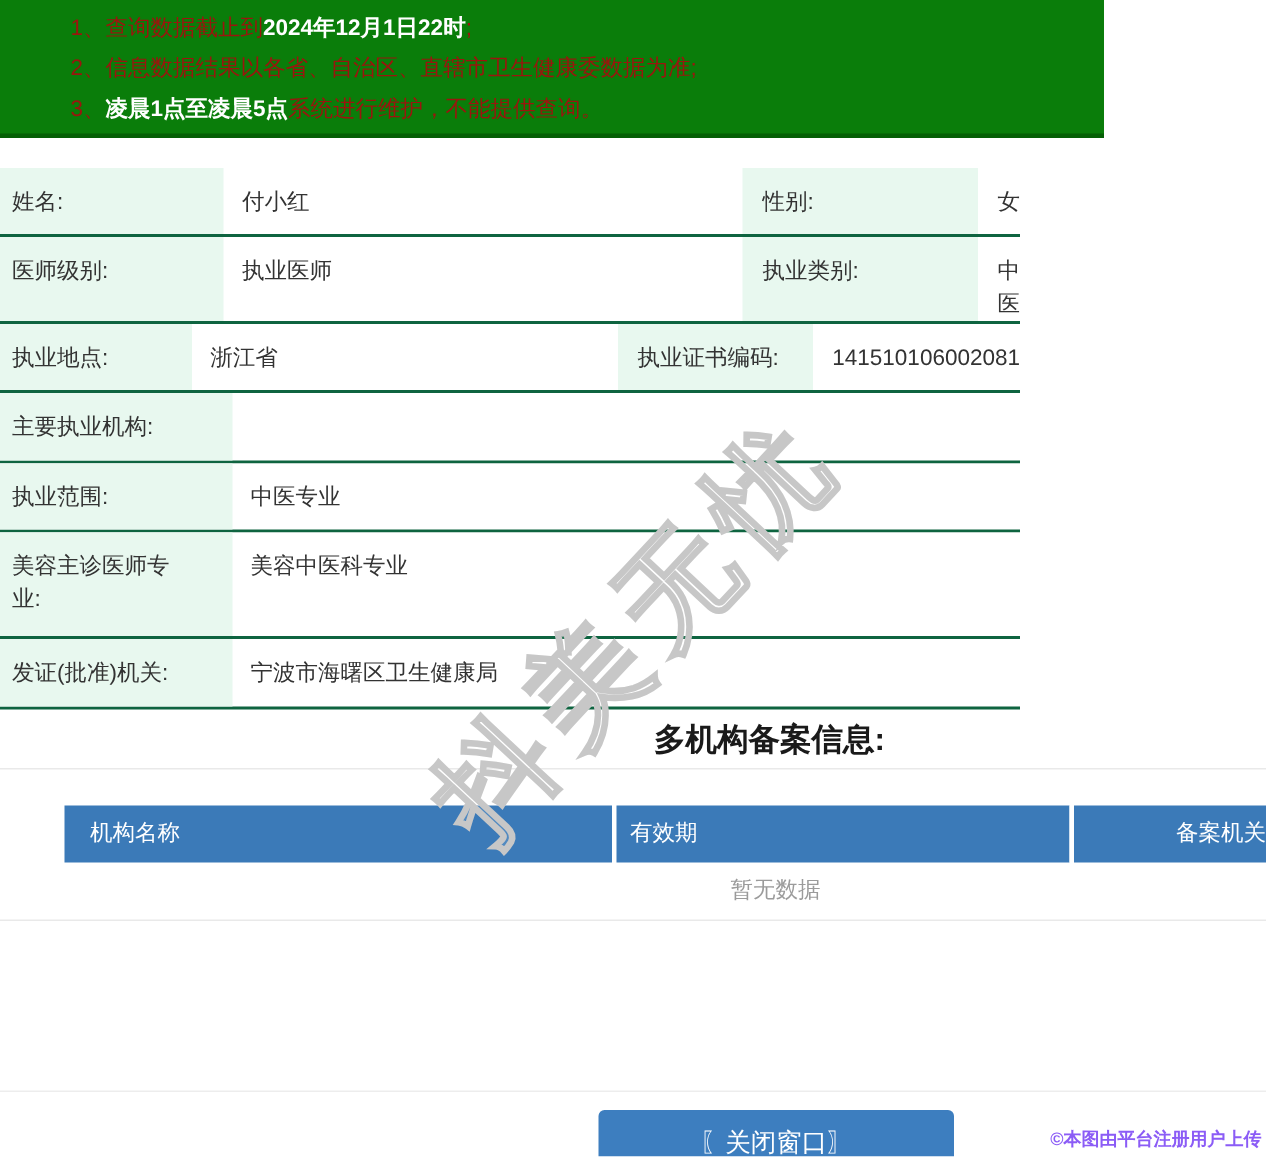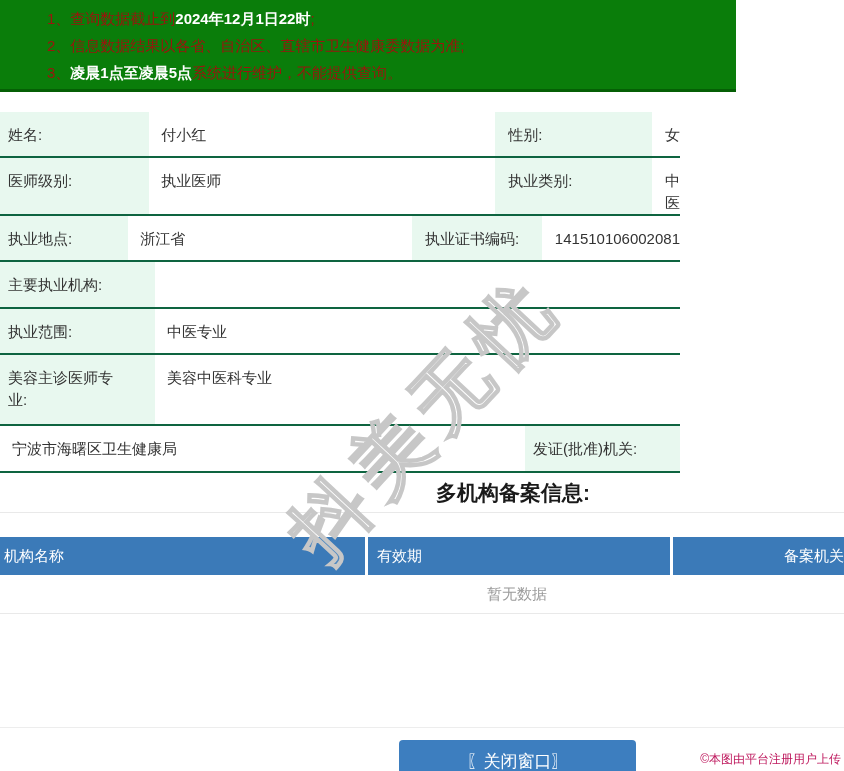--- a/index.html
+++ b/index.html
@@ -28,41 +28,41 @@
   .vfull{flex:1;padding-left:12px;}
 
   
   .filing-title{position:absolute;top:463px;left:0;width:844px;height:49px;box-sizing:border-box;
                 padding-top:16px;padding-left:182px;text-align:center;
                 font-size:21px;font-weight:bold;color:#1a1a1a;}
   .hr{position:absolute;left:0;width:844px;height:0;border-top:1px solid #e9e9e9;}
   .hr1{top:512px;} .hr2{top:613px;} .hr3{top:727px;border-top-color:#ededed;}
   .bheader{position:absolute;top:537px;left:0;width:844px;height:38px;display:flex;}
   .bh-cell{background:#3b7ab8;color:#ffffff;font-size:15px;line-height:38px;box-sizing:border-box;}
-  .bh1{width:365px;padding-left:4px;}
+  .bh1{width:365px;padding-left:17px;margin-left:43px;}
   .bh2{width:302px;padding-left:9px;}
   .bh3{flex:1;padding-left:9px;text-align:right;}
   .bh-gap{width:3px;background:#ffffff;}
   .empty-row{position:absolute;top:575px;left:0;width:844px;height:38px;line-height:38px;
              box-sizing:border-box;padding-left:190px;text-align:center;
              color:#9b9b9b;font-size:15px;}
 
   
   .watermark{position:absolute;left:211px;top:368px;width:430px;z-index:3;
              transform:rotate(-47deg);transform-origin:center center;
              font-size:76px;font-weight:bold;letter-spacing:12px;white-space:nowrap;
              color:rgba(255,255,255,0.12);-webkit-text-stroke:2px #c7c7c7;
              text-align:center;pointer-events:none;}
 
   
   .close-btn{position:absolute;left:399px;top:740px;width:237px;height:44px;
              background:#3d7ebf;border:none;border-radius:4px;color:#ffffff;
              font-size:17px;font-family:inherit;text-align:center;padding:0;
              line-height:40px;cursor:pointer;}
-  .copyright{position:absolute;right:3px;top:751px;font-size:12px;font-weight:normal;color:#be185d;
+  .copyright{position:absolute;right:3px;top:751px;font-size:12px;font-weight:bold;color:#8b5cf6;
              text-shadow:-1px -1px 0 #fff,1px -1px 0 #fff,-1px 1px 0 #fff,1px 1px 0 #fff,
                          0 -1px 0 #fff,0 1px 0 #fff,-1px 0 0 #fff,1px 0 0 #fff;}
 </style>
 </head>
 <body>
 
 <div class="page">
 
   <div class="banner">
     <div class="banner-inner">
@@ -112,22 +112,22 @@
       <div class="cell lab l1">执业范围:</div>
       <div class="cell vfull">中医专业</div>
     </div>
 
     <div class="irow h71">
       <div class="cell lab l1">美容主诊医师专业:</div>
       <div class="cell vfull">美容中医科专业</div>
     </div>
 
     <div class="irow h47">
+      <div class="cell lab l1">发证(批准)机关:</div>
       <div class="cell vfull">宁波市海曙区卫生健康局</div>
-      <div class="cell lab l1">发证(批准)机关:</div>
     </div>
 
   </div>
 
   <div class="filing-title">多机构备案信息:</div>
   <div class="hr hr1"></div>
 
   <div class="bheader">
     <div class="bh-cell bh1">机构名称</div>
     <div class="bh-gap"></div>

